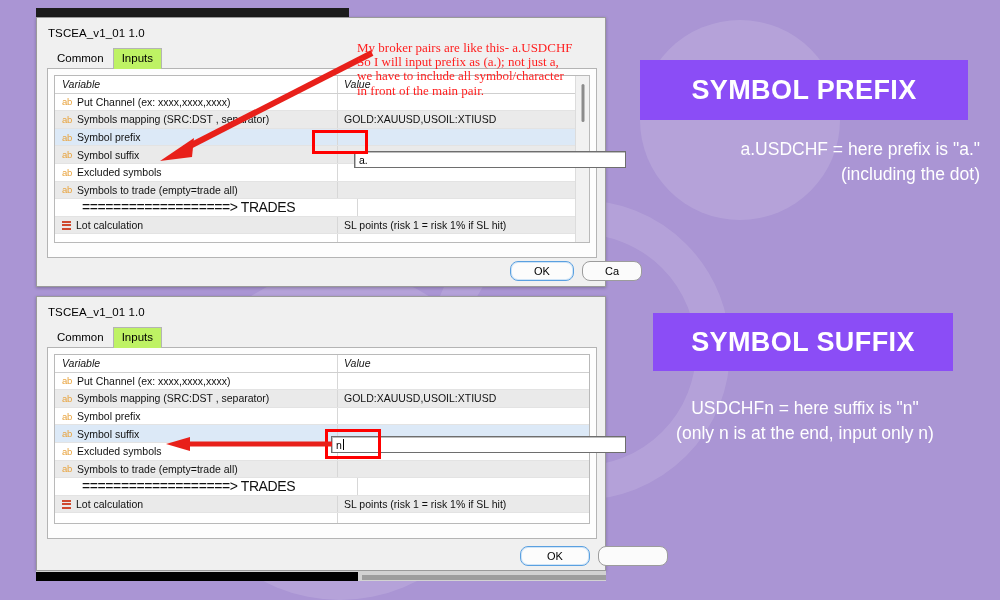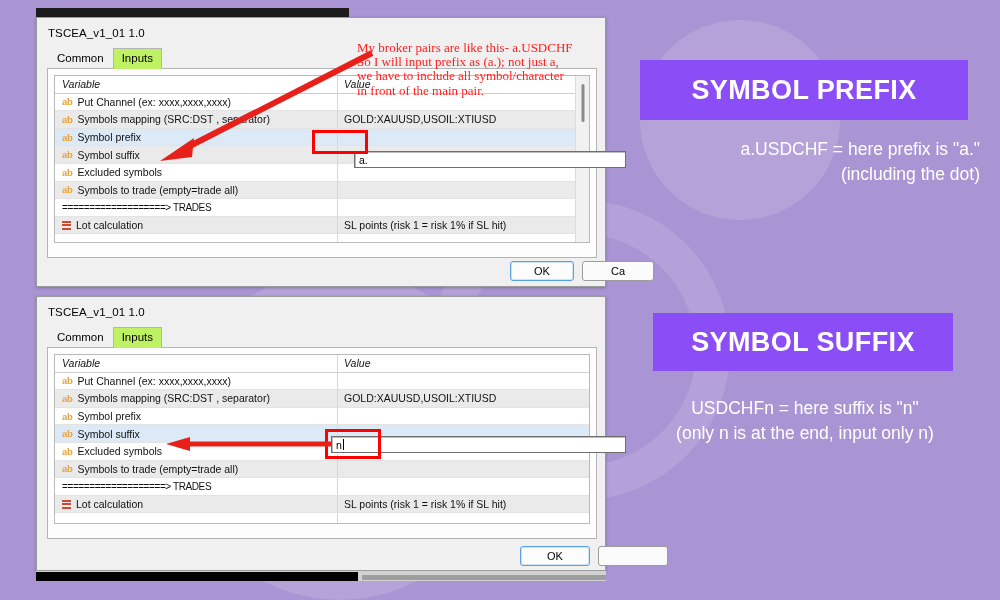--- a/index.html
+++ b/index.html
@@ -126,37 +126,37 @@
     padding-left: 6px;
     white-space: nowrap;
     overflow: hidden;
     height: 100%;
     display: flex;
     align-items: center;
   }
   .ico-ab {
     color: #e8a33d;
     font-size: 9.5px;
-    font-weight: bold;
+    font-weight: normal;
     font-family: "Liberation Sans", sans-serif;
     letter-spacing: -.3px;
   }
   .ico-lot {
     display: inline-block;
     width: 9px; height: 9px;
     position: relative;
   }
   .ico-lot i {
     position: absolute; left: 0; right: 0; height: 2px;
     background: #cf4a30; display: block;
   }
   .ico-lot i:nth-child(1) { top: 0px; }
   .ico-lot i:nth-child(2) { top: 3.5px; background:#cf4a30; }
   .ico-lot i:nth-child(3) { top: 7px; }
-  .eqrow { font-size: 10px; letter-spacing: -.4px; color: #111; }
+  .eqrow { font-size: 14px; letter-spacing: -.4px; color: #111; margin-left: 20px; }
 
   
   .inputbox {
     position: absolute;
     background: #fff;
     border: 1px solid #6e6e6e;
     box-shadow: inset 1px 1px 0 #bdbdbd;
     display: flex;
     align-items: center;
     padding-left: 4px;
@@ -198,21 +198,21 @@
     position: absolute;
     background: #9e9e9e;
   }
 
   
   .btn {
     position: absolute;
     height: 20px;
     background: #fbfbfb;
     border: 1px solid #9c9c9c;
-    border-radius: 3px;
+    border-radius: 8px;
     font-size: 11px;
     color: #000;
     display: flex;
     align-items: center;
     justify-content: center;
   }
   .btn.primary {
     border: 1px solid #5aa0e0;
     box-shadow: 0 0 0 1px #cfe4f7 inset;
     background: #fcfcfc;
@@ -368,21 +368,21 @@
       <div class="vthumb" style="top:8px; height:38px;"></div>
     </div>
 
     <div class="inputbox" style="left:317px; top:133px; width:272px; height:17px;">
       <span>a.</span>
     </div>
 
     <div class="btn primary" style="left:473px; top:243px; width:64px;">
       <span>OK</span>
     </div>
-    <div class="btn" style="left:545px; top:243px; width:72px;">
+    <div class="btn" style="left:545px; top:243px; width:60px;">
       <span>Ca</span>
     </div>
   </div>
 
   <div class="redbox" style="left:312px; top:130px; width:56px; height:24px;"></div>
 
   <svg class="arrow" style="left:150px; top:45px;" width="230" height="120" viewBox="0 0 230 120">
     <line x1="222" y1="8" x2="34" y2="104" stroke="#e8201a" stroke-width="6"></line>
     <polygon points="10,116 44,93 42,112" fill="#e8201a"></polygon>
   </svg>

